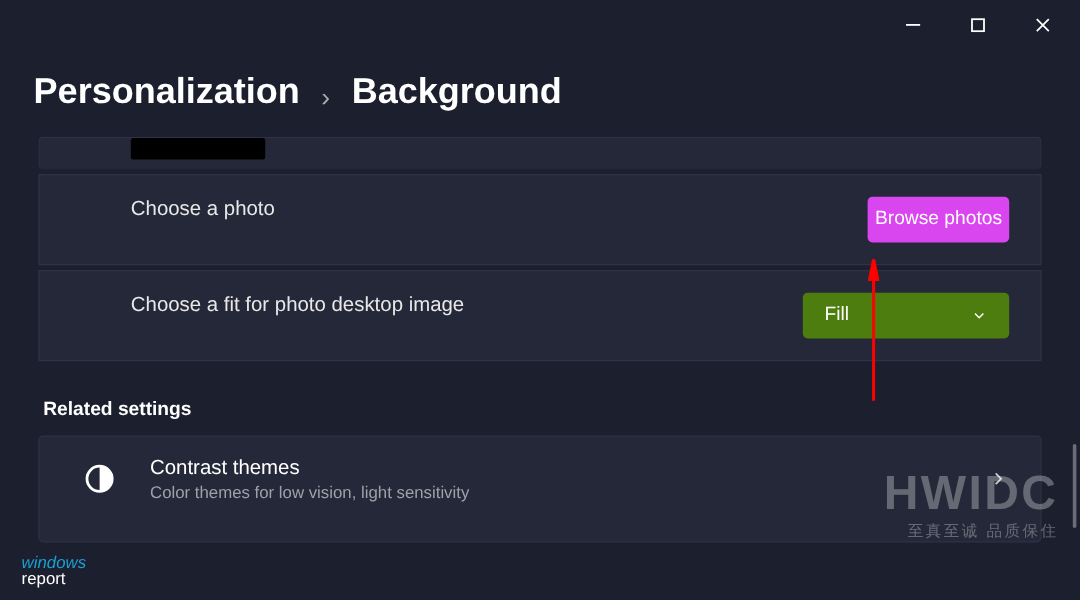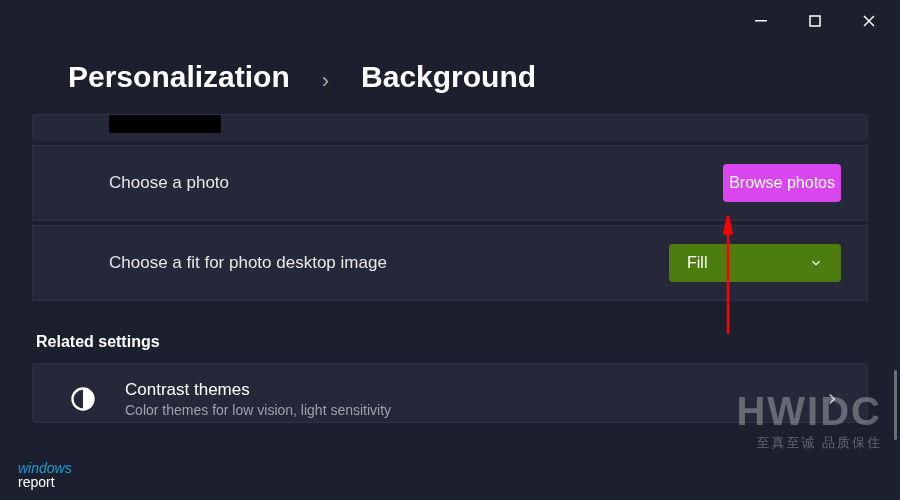--- a/index.html
+++ b/index.html
@@ -58,24 +58,24 @@
     }
     .win-ctrl {
       width: 46px;
       height: 32px;
       display: flex;
       align-items: center;
       justify-content: center;
       cursor: pointer;
     }
     .breadcrumb {
-      padding: 18px 44px 20px 68px;
+      padding: 18px 44px 20px 28px;
       display: flex;
       align-items: flex-end;
-      gap: 32px;
+      gap: 18px;
     }
     .breadcrumb-item {
       font-size: 30px;
       font-weight: 600;
     }
     .breadcrumb-sep {
       font-size: 22px;
       color: #aaaaaa;
     }
     .content {
@@ -92,21 +92,21 @@
       width: 112px;
       height: 18px;
       background: #000000;
       border-radius: 2px;
     }
     .setting-row {
       background: #252838;
       border: 1px solid #2f3244;
       padding: 18px 26px 18px 76px;
       display: flex;
-      align-items: center;
+      align-items: flex-start;
       justify-content: space-between;
       margin-top: 4px;
     }
     .setting-row:first-of-type {
       margin-top: 0;
       border-top: 1px solid #2f3244;
     }
     .setting-label {
       font-size: 17px;
       color: #e8e8e8;
@@ -136,21 +136,21 @@
     }
     .section-header {
       font-size: 16px;
       font-weight: 600;
       padding: 32px 0 12px 4px;
     }
     .related-row {
       background: #252838;
       border: 1px solid #2f3244;
       border-radius: 4px;
-      padding: 16px 26px 4px 36px;
+      padding: 16px 26px 33px 36px;
       display: flex;
       align-items: center;
       gap: 28px;
       cursor: pointer;
     }
     .contrast-icon {
       width: 28px;
       height: 28px;
       flex-shrink: 0;
     }

